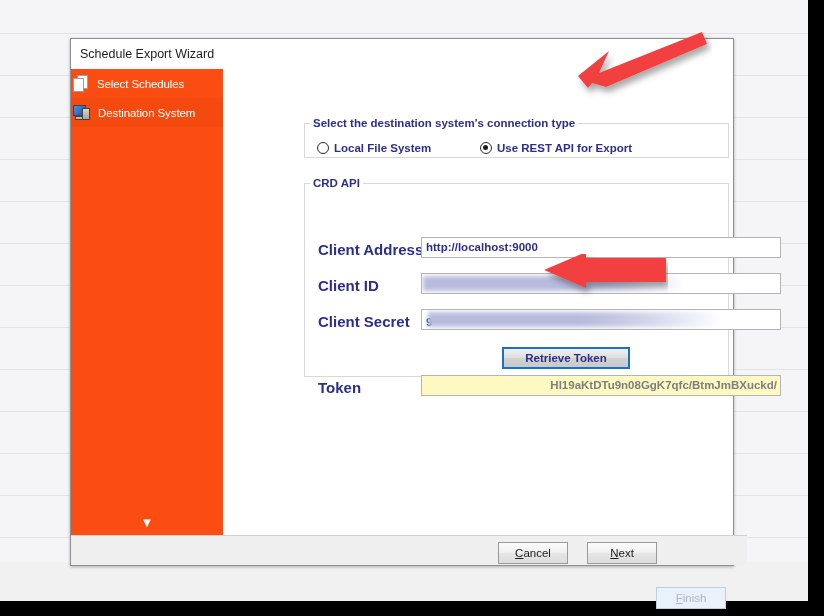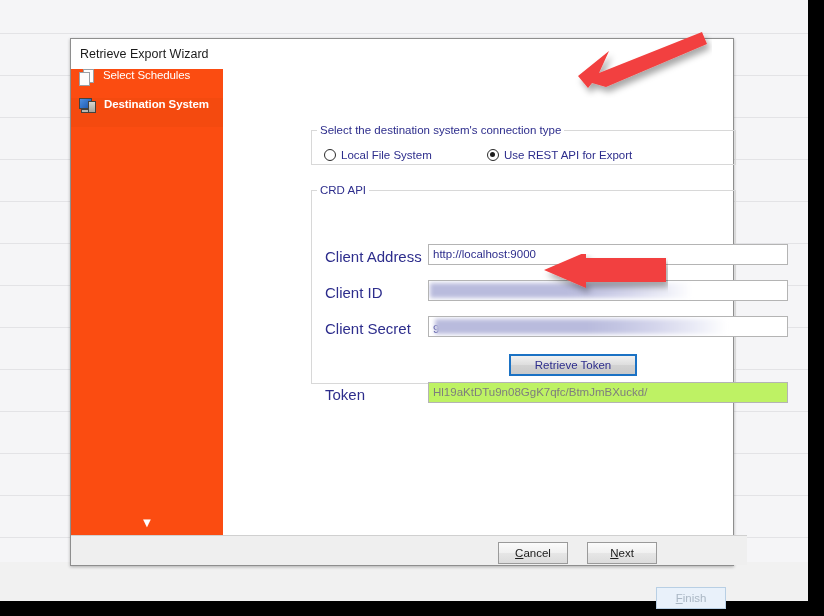--- a/index.html
+++ b/index.html
@@ -73,31 +73,32 @@
     position: absolute;
     left: 0; top: 0;
     width: 152px;
     height: 466px;
     background: #fb4c11;
   }
   .side-item {
     position: relative;
     height: 29px;
     display: flex;
-    padding-left: 8px;
+    align-items: center;
+    padding-left: 2px;
     box-sizing: border-box;
   }
   .side-item.active { background: #f44a0f; }
   .side-label {
     font-size: 11.5px;
     color: #ffffff;
     margin-left: 7px;
     letter-spacing: -0.1px;
   }
-  .side-label.bold { font-weight: bold; }
+  .side-label.bold { font-weight: normal; }
 
   .icon-docs { position: relative; width: 17px; height: 17px; }
   .icon-docs .pg {
     position: absolute;
     background: #fdfdfd;
     border: 1px solid #9aa0a6;
     box-sizing: border-box;
   }
   .icon-docs .pg.back { left: 4px; top: 0px; width: 11px; height: 14px; }
   .icon-docs .pg.front { left: 0px; top: 3px; width: 11px; height: 14px; }
@@ -133,23 +134,24 @@
     position: absolute;
     left: 152px; top: 0;
     width: 510px;
     height: 466px;
     background: #ffffff;
   }
 
   fieldset.gbox {
     position: absolute;
     border: 1px solid #d8d8d8;
-    margin: 7px;
+    margin: 0;
     padding: 0;
     box-sizing: border-box;
+    font-weight: bold;
   }
   fieldset.gbox > legend {
     font-size: 11.5px;
     color: #2d2d8c;
     padding: 0 3px;
     margin-left: 5px;
   }
 
   #gbox-conn { left: 81px; top: 48px; width: 425px; height: 41px; }
   #gbox-crd  { left: 81px; top: 108px; width: 425px; height: 200px; }
@@ -206,22 +208,23 @@
     background: #ffffff;
     box-sizing: border-box;
     font-size: 11.5px;
     color: #2d2d8c;
     padding: 0 0 0 4px;
     line-height: 19px;
     overflow: hidden;
     white-space: nowrap;
   }
   .field-input.readonly {
-    background: #bef264;
+    background: #fef9c3;
     color: #7e7e7e;
+    text-align: right;
     padding-right: 3px;
   }
   .blur-fill {
     position: absolute;
     left: 1px;
     top: 2px;
     height: 15px;
     background: linear-gradient(90deg,
       #b9bbdd 0%, #b9bbdd 52%, #c2c4e2 62%,
       #d5d6ec 76%, #eceDF7 90%, #ffffff 100%);
@@ -305,21 +308,21 @@
   <div class="grid-row" style="top:328px;height:42px;"></div>
   <div class="grid-row" style="top:370px;height:42px;"></div>
   <div class="grid-row" style="top:412px;height:42px;"></div>
   <div class="grid-row" style="top:454px;height:42px;"></div>
   <div class="grid-row" style="top:496px;height:42px;"></div>
   <div id="backdrop-lower"></div>
 </div>
 
 <div id="dialog">
 
-  <div id="title-bar">Retrieve Export Wizard</div>
+  <div id="title-bar">Schedule Export Wizard</div>
 
   <div id="body-area">
 
     <div id="sidebar">
 
       <div class="side-item">
         <span class="icon-docs">
           <span class="pg back"></span>
           <span class="pg front"></span>
         </span>

